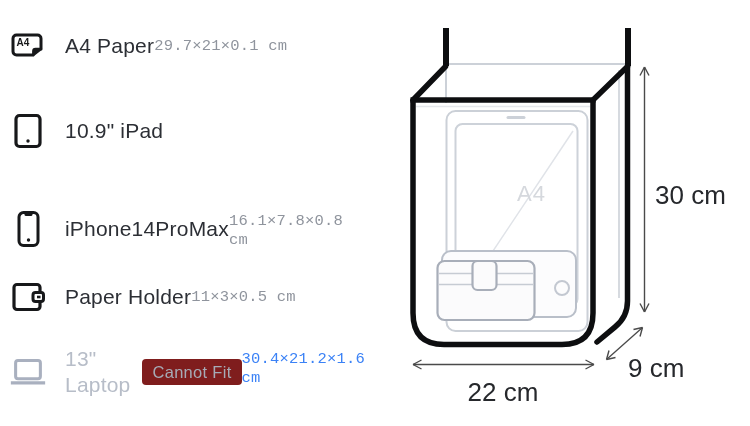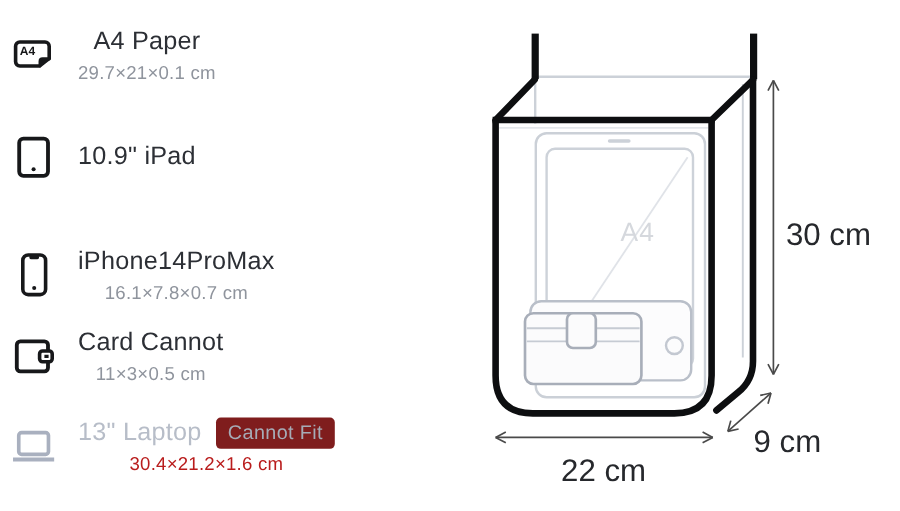--- a/index.html
+++ b/index.html
@@ -4,25 +4,25 @@
 <style>
   html,body{margin:0;padding:0;}
   body{
     width:750px;height:426px;position:relative;background:#ffffff;
     font-family:"Liberation Sans","DejaVu Sans",sans-serif;
     overflow:hidden;
   }
   .item-list{position:absolute;left:8px;top:0;width:330px;height:426px;}
   .item-row{position:absolute;left:0;display:flex;align-items:center;gap:17px;height:58px;}
   .icon-box{width:40px;display:flex;align-items:center;justify-content:center;flex:0 0 40px;}
-  .item-text{display:flex;flex-direction:column;align-items:center;}
+  .item-text{display:flex;}
   .item-title{font-size:21px;line-height:26px;color:#2c2f35;letter-spacing:.2px;display:flex;align-items:center;}
-  .item-dims{font-size:15.5px;line-height:19px;color:#8f949d;margin-top:4px;letter-spacing:.2px;}
+  .item-dims{font-size:15.5px;line-height:19px;color:#8f949d;margin-top:4px;letter-spacing:.2px;font-family:Liberation Mono, monospace;}
   .muted .item-title{color:#b7bdc8;}
-  .muted .item-dims{color:#b91c1c;}
+  .muted .item-dims{color:#3b82f6;}
   .badge{
     display:inline-block;background:#7f1d1d;color:#a6abb6;
     font-size:16.5px;line-height:20px;padding:3px 10px;border-radius:4px;
     margin-left:12px;white-space:nowrap;letter-spacing:.3px;
   }
   .bag-stage{position:absolute;left:390px;top:0;width:360px;height:426px;}
   svg text{font-family:"Liberation Sans","DejaVu Sans",sans-serif;}
 </style>
 </head>
 <body>
@@ -58,34 +58,34 @@
   <div class="item-row" style="top:200px">
     <div class="icon-box">
       <svg width="27" height="40" viewBox="0 0 27 40">
         <rect x="4" y="3.5" width="19" height="33" rx="4.5" fill="none" stroke="#17181a" stroke-width="3"></rect>
         <rect x="9.5" y="3.5" width="8" height="3.6" rx="1.6" fill="#17181a"></rect>
         <circle cx="13.5" cy="31" r="1.7" fill="#17181a"></circle>
       </svg>
     </div>
     <div class="item-text">
       <span class="item-title">iPhone14ProMax</span>
-      <span class="item-dims">16.1×7.8×0.7 cm</span>
+      <span class="item-dims">16.1×7.8×0.8 cm</span>
     </div>
   </div>
 
   <div class="item-row" style="top:268px">
     <div class="icon-box">
       <svg width="36" height="34" viewBox="0 0 36 34">
         <rect x="4" y="4.5" width="26" height="25" rx="3" fill="none" stroke="#17181a" stroke-width="3.2"></rect>
         <rect x="23" y="12.5" width="10.5" height="9" rx="2.5" fill="#ffffff" stroke="#17181a" stroke-width="3"></rect>
         <line x1="27" y1="17" x2="30.5" y2="17" stroke="#17181a" stroke-width="2.6"></line>
       </svg>
     </div>
     <div class="item-text">
-      <span class="item-title">Card Cannot</span>
+      <span class="item-title">Paper Holder</span>
       <span class="item-dims">11×3×0.5 cm</span>
     </div>
   </div>
 
   <div class="item-row muted" style="top:343px">
     <div class="icon-box">
       <svg width="42" height="32" viewBox="0 0 42 32">
         <rect x="8" y="4" width="26" height="19" rx="2.5" fill="none" stroke="#a9b0bf" stroke-width="3.2"></rect>
         <line x1="3" y1="27.5" x2="39" y2="27.5" stroke="#a9b0bf" stroke-width="3.4"></line>
       </svg>

